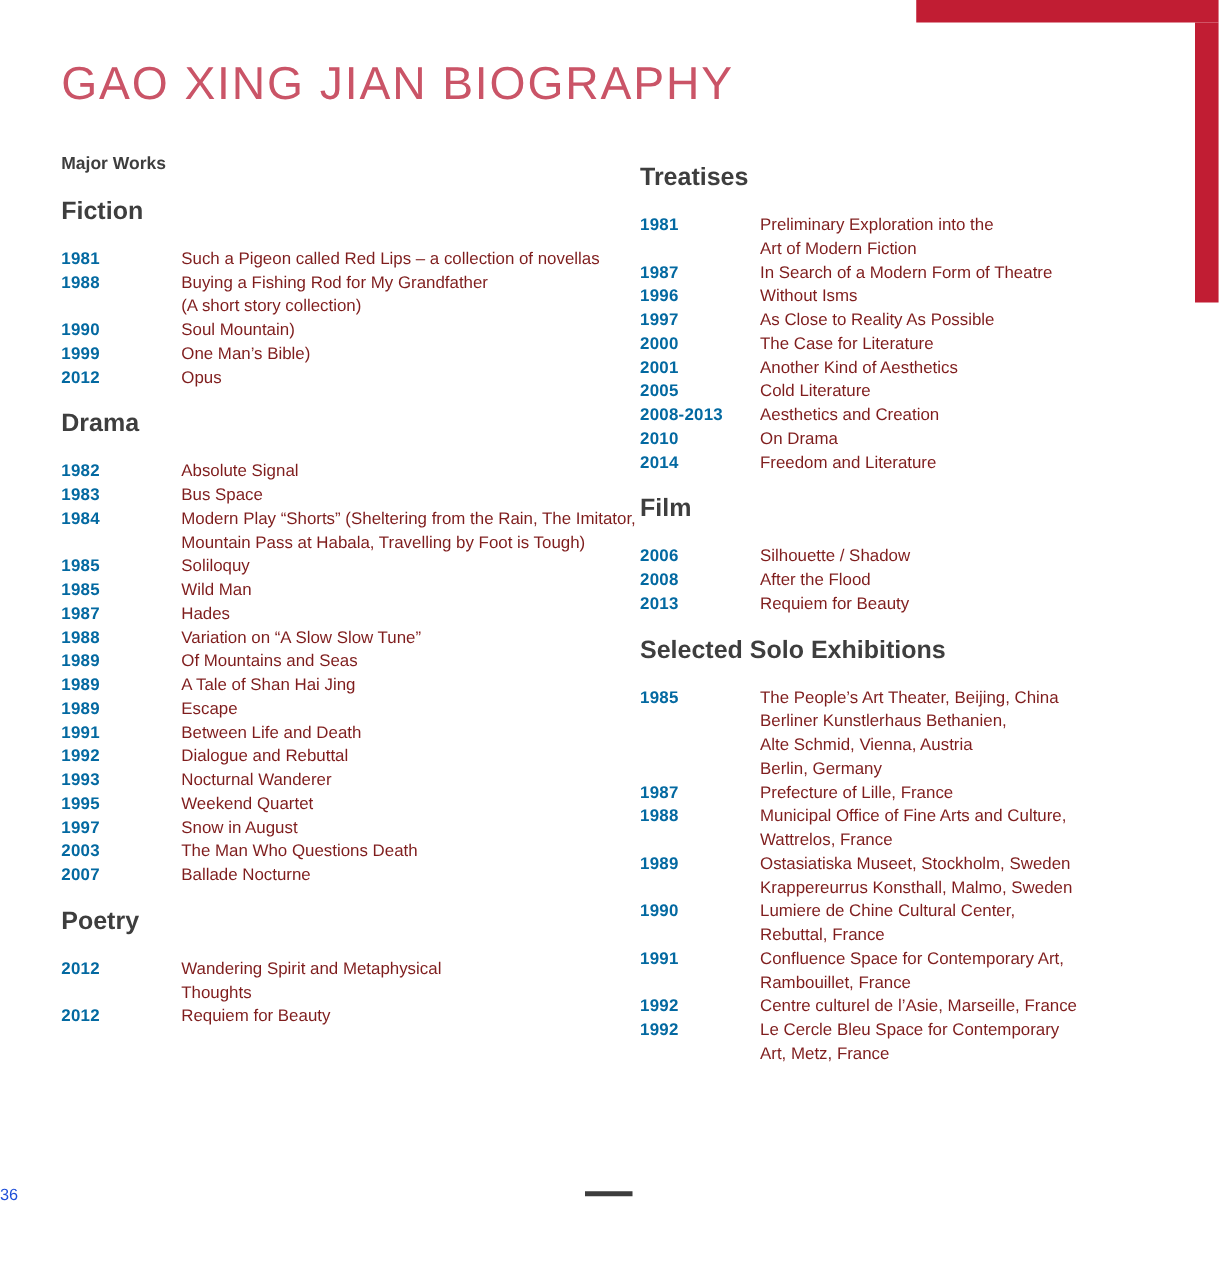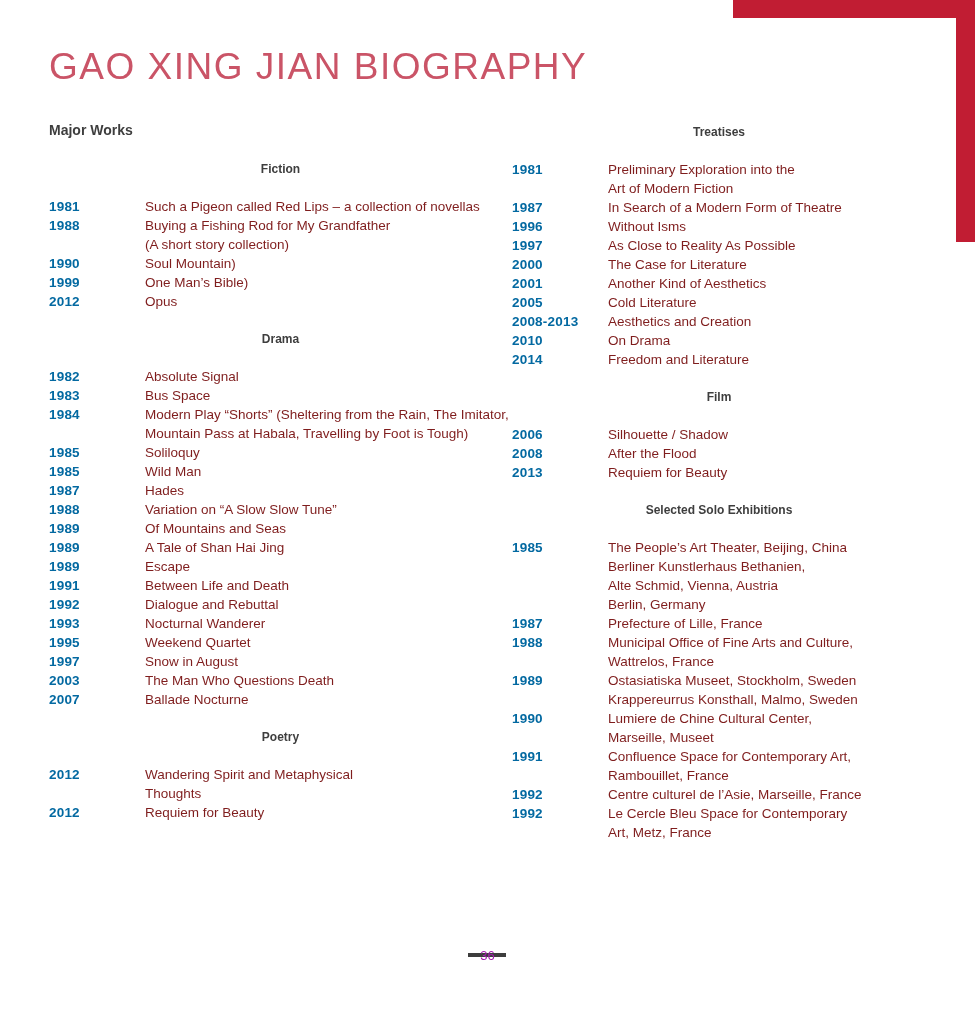--- a/index.html
+++ b/index.html
@@ -23,31 +23,31 @@
   .col-left { width:463px; flex:none; }
   .col-right { flex:1; min-width:0; }
 
   .col-heading {
     font-size:14px; font-weight:bold; color:#3e3e3e;
     margin:0 0 20px 0; line-height:19px;
   }
   .section { margin-top:19px; }
   .section.first { margin-top:0; }
   .section-heading {
-    font-size:12px; font-weight:bold; color:#3e3e3e;
-    margin:2px 0 18px 0; line-height:19px;text-align:center;
+    font-size:20px; font-weight:bold; color:#3e3e3e;
+    margin:12px 0 18px 0; line-height:19px;
   }
   .row { display:flex; line-height:19px; font-size:13.5px; }
   .row .year { width:96px; flex:none; font-weight:bold; color:#0369a1; letter-spacing:0.2px; }
   .row .work { color:#7f1d1d; white-space:nowrap; }
 
   .footer-rule { position:absolute; top:953px; left:468px; width:38px; height:4px; background:#3d3d3d; }
   .page-number {
     position:absolute; top:948px; left:0; width:975px;
-    text-align:center; font-size:13px; color:#a21caf;
+    font-size:13px; color:#1d4ed8;
   }
 </style>
 </head>
 <body>
 
 <div class="accent-h" style="background: rgb(193, 29, 51);"></div>
 <div class="accent-v" style="background: rgb(193, 29, 51);"></div>
 
 <h1 class="page-title" style="color: rgb(202, 84, 103);">GAO XING JIAN BIOGRAPHY</h1>
 
@@ -274,21 +274,21 @@
         <div class="row">
           <span class="year"></span>
           <span class="work">Krappereurrus Konsthall, Malmo, Sweden</span>
         </div>
         <div class="row">
           <span class="year">1990</span>
           <span class="work">Lumiere de Chine Cultural Center,</span>
         </div>
         <div class="row">
           <span class="year"></span>
-          <span class="work">Marseille, Museet</span>
+          <span class="work">Rebuttal, France</span>
         </div>
         <div class="row">
           <span class="year">1991</span>
           <span class="work">Confluence Space for Contemporary Art,</span>
         </div>
         <div class="row">
           <span class="year"></span>
           <span class="work">Rambouillet, France</span>
         </div>
         <div class="row">

